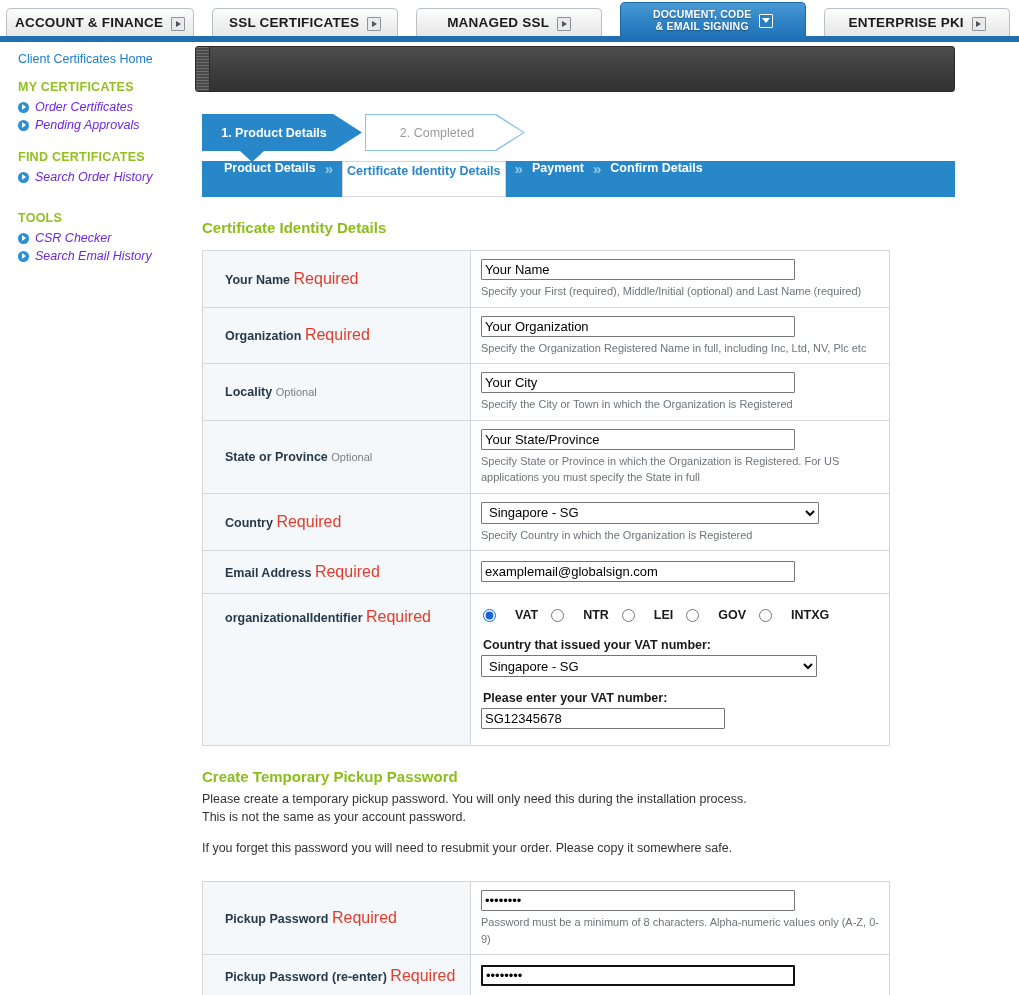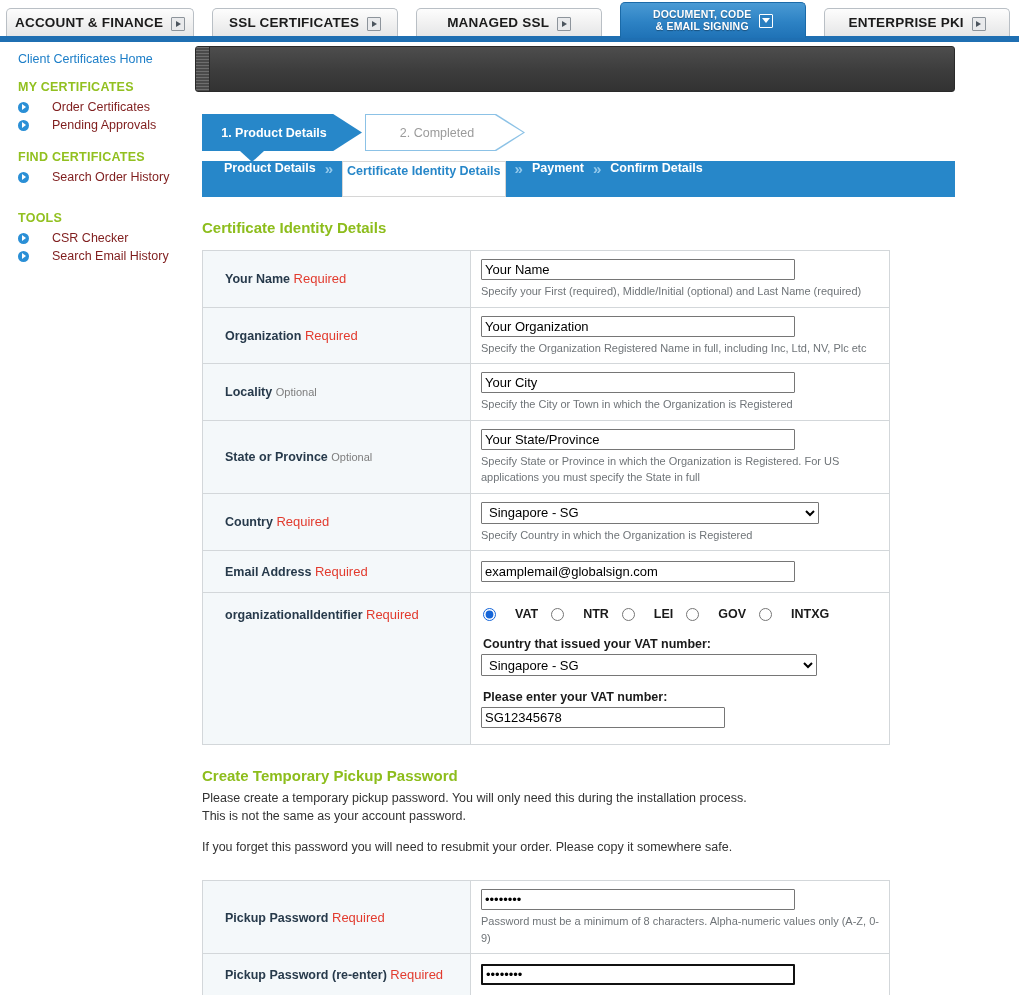--- a/index.html
+++ b/index.html
@@ -109,24 +109,25 @@
   .side-group-title {
     color: #92c020;
     font-weight: bold;
     font-size: 12.5px;
     letter-spacing: .25px;
     margin: 8px 0 4px 0;
   }
   .side-link {
     display: flex;
     align-items: center;
-    gap: 23px;
-    color: #7f1d1d;
+    gap: 6px;
+    color: #6d28d9;
     padding: 2px 0;
     cursor: pointer;
+    font-style: italic;
   }
   .bullet {
     width: 11px; height: 11px;
     border-radius: 50%;
     background: #2a8fd6;
     flex: none;
     position: relative;
   }
   .bullet::after {
     content: "";
@@ -280,21 +281,21 @@
   .ftable td.lbl {
     width: 268px;
     background: #f4f8fa;
     border-right: 1px solid #d3d7da;
     padding: 12px 0 12px 22px;
     font-size: 12.5px;
     font-weight: bold;
     color: #273a4b;
     vertical-align: middle;
   }
-  .req { color: #e23b2e; font-weight: normal; font-size: 13px; }
+  .req { color: #e23b2e; font-weight: normal; font-size: 16px; }
   .opt { color: #7d7d7d; font-weight: normal; font-size: 11px; }
   .ftable td.val {
     padding: 8px 10px 7px 10px;
     vertical-align: top;
     background: #ffffff;
   }
   .hint {
     font-size: 11px;
     color: #6f7478;
     margin-top: 3px;

